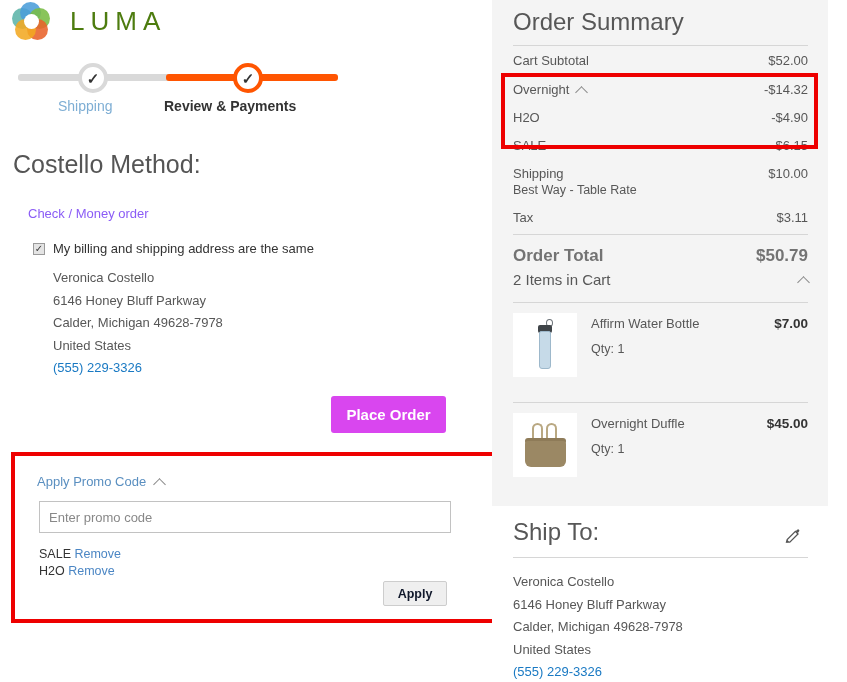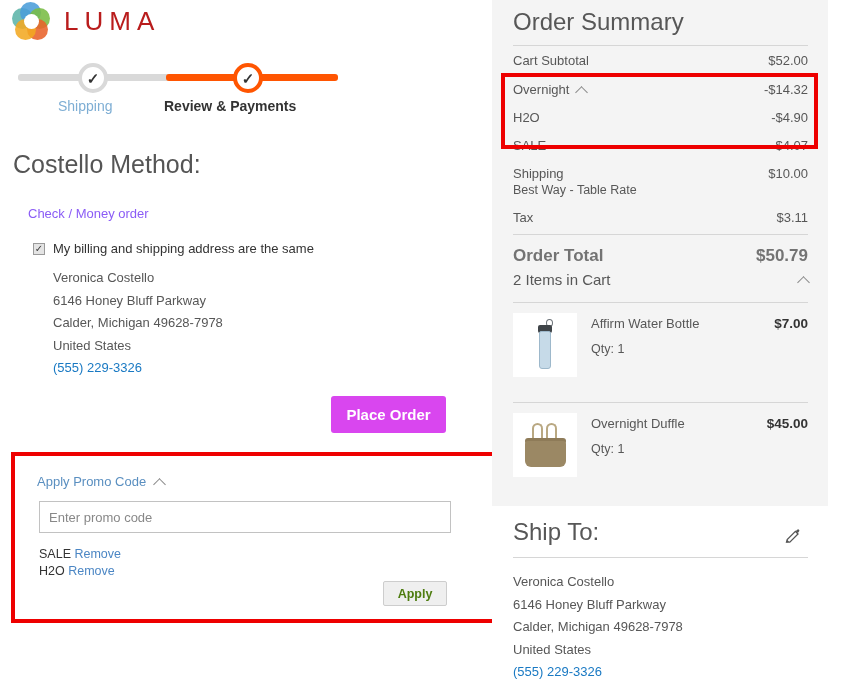--- a/index.html
+++ b/index.html
@@ -20,22 +20,22 @@
   .logo-row { position: absolute; left: 12px; top: 2px; display: flex; align-items: center; }
   .logo-mark { position: relative; width: 38px; height: 38px; }
   .logo-mark .pet { position: absolute; width: 21px; height: 21px; border-radius: 50%; opacity: .88; }
   .p1 { left: 8px;  top: 0px;   background: #4a9dd9; }
   .p2 { left: 17px; top: 6px;   background: #79bc43; }
   .p3 { left: 15px; top: 17px;  background: #e8622a; }
   .p4 { left: 3px;  top: 17px;  background: #f2a922; }
   .p5 { left: 0px;  top: 6px;   background: #5cb4a8; }
   .logo-hole { position: absolute; left: 12px; top: 12px; width: 15px; height: 15px;
                border-radius: 50%; background: #ffffff; }
-  .logo-text { margin-left: 14px; font-size: 26px; letter-spacing: 6px;
-               color: #b91c1c; font-weight: 400; }
+  .logo-text { margin-left: 20px; font-size: 26px; letter-spacing: 6px;
+               color: #4d7c0f; font-weight: 400; }
 
   
   .progress { position: absolute; left: 14px; top: 60px; width: 312px; height: 60px; }
   .bar-done { position: absolute; left: 4px; top: 14px; width: 152px; height: 7px;
               background: #d9d9d9; border-radius: 3px; }
   .bar-active { position: absolute; left: 152px; top: 14px; width: 172px; height: 7px;
                 background: #ff5501; border-radius: 3px; }
   .node { position: absolute; top: 3px; width: 30px; height: 30px; border-radius: 50%;
           background: #ffffff; display: flex; align-items: center; justify-content: center; }
   .node.done { left: 64px; border: 4px solid #d9d9d9; }
@@ -75,21 +75,21 @@
           border-top: 1.6px solid #8a8a8a; transform: rotate(45deg); position: relative; top: 3px; }
   .promo-input { position: absolute; left: 24px; top: 45px; width: 412px; height: 32px;
                  border: 1px solid #c2c2c2; background: #ffffff; padding: 0 9px;
                  font-size: 13px; color: #333333; font-family: "Liberation Sans", sans-serif; }
   .promo-input::placeholder { color: #888888; }
   .coupons { position: absolute; left: 24px; top: 90px; font-size: 12.5px;
              line-height: 17px; color: #333333; }
   .coupons a { color: #4b86c4; text-decoration: none; }
   .apply-btn { position: absolute; left: 368px; top: 125px; width: 64px; height: 25px;
                background: #efefef; border: 1px solid #cdcdcd; border-radius: 2px;
-               font-size: 12.5px; color: #4d7c0f; font-weight: bold; cursor: pointer;
+               font-size: 12.5px; color: #0f172a; font-weight: bold; cursor: pointer;
                font-family: "Liberation Sans", sans-serif; }
 
   
   #summary { position: absolute; left: 492px; top: 0; width: 336px; height: 506px;
              background: #f4f4f4; }
   .sum-title { position: absolute; left: 21px; top: 8px; font-size: 24px;
                color: #575757; font-weight: 300; }
   .sum-rule { position: absolute; left: 21px; top: 45px; width: 295px; height: 1px;
               background: #d6d6d6; }
 
@@ -251,21 +251,21 @@
       <div class="trow">
         <span class="lbl">
             <span>H2O</span>
           </span>
         <span class="val">-$4.90</span>
       </div>
       <div class="trow">
         <span class="lbl">
             <span>SALE</span>
           </span>
-        <span class="val">-$4.07</span>
+        <span class="val">-$6.15</span>
       </div>
       <div class="trow ship">
         <span class="lbl">
             <span>Shipping</span>
           </span>
         <span class="val">$10.00</span>
       </div>
       <div class="ship-method">Best Way - Table Rate</div>
       <div class="trow tax">
         <span class="lbl">

